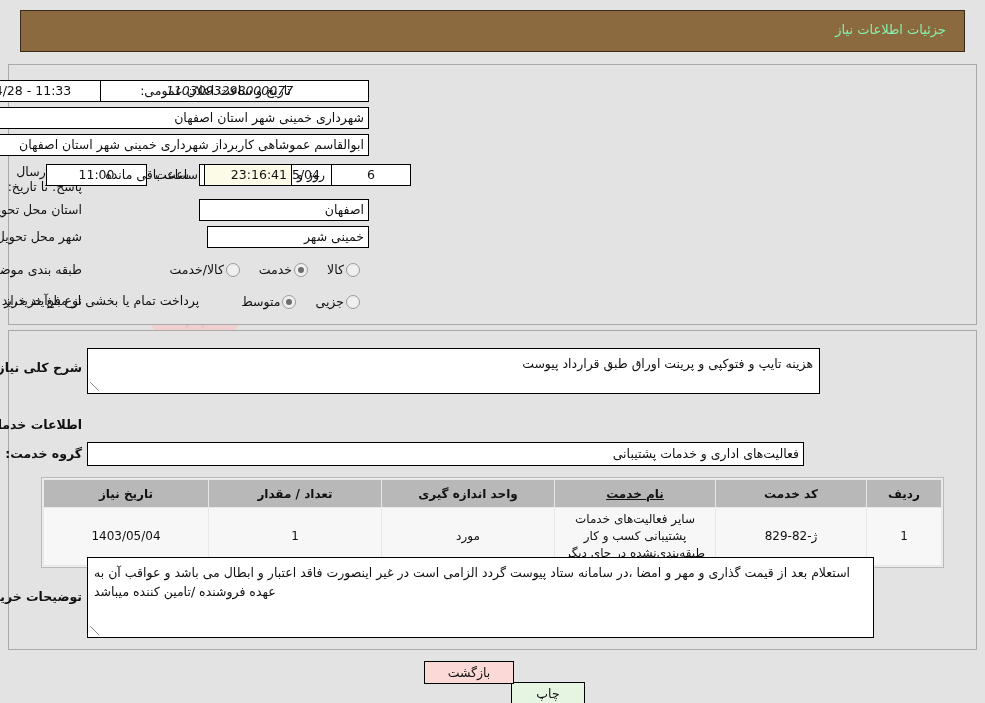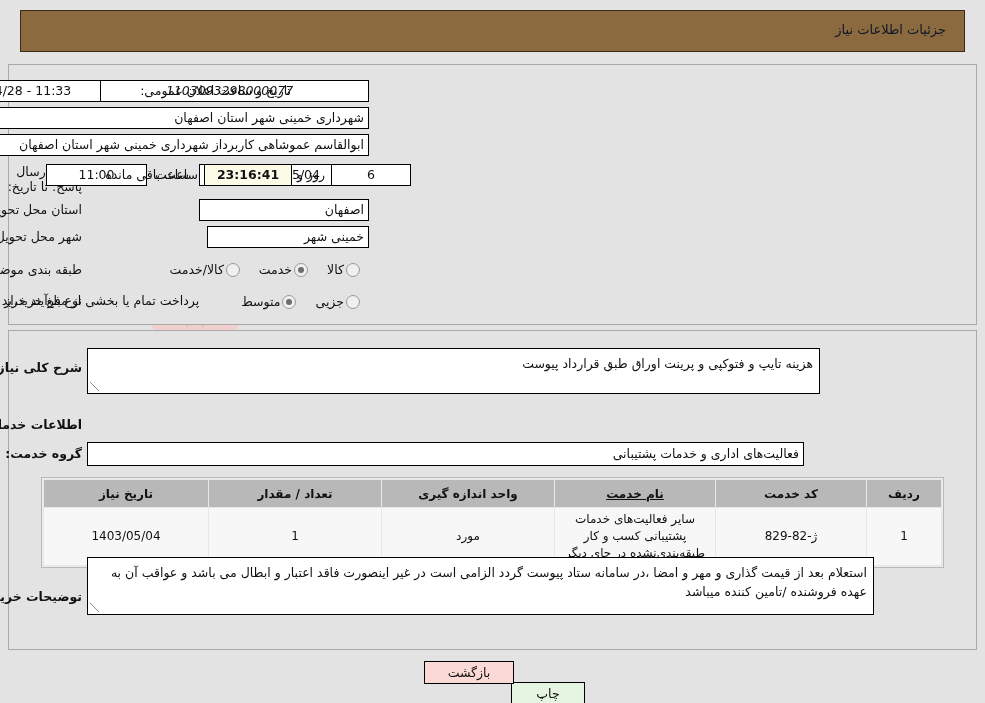--- a/index.html
+++ b/index.html
@@ -50,21 +50,21 @@
     height: 42px;
     background: #8c6a3f;
     border: 1px solid #3a2b18;
     box-sizing: border-box;
     z-index: 2;
   }
   .header-title {
     position: absolute;
     right: 18px;
     top: 11px;
-    color: #0f172a;
+    color: #86efac;
     font-size: 13px;
     white-space: nowrap;
   }
 
   
   .panel {
     position: absolute;
     background: #e3e3e3;
     border: 1px solid #a9a9a9;
     box-sizing: border-box;
@@ -92,21 +92,21 @@
     color: #111;
     padding: 0 4px;
     line-height: 20px;
     height: 22px;
     overflow: hidden;
     white-space: nowrap;
     z-index: 3;
   }
   .fld.center { text-align: center; }
   .fld.rightal { text-align: right; }
-  .fld.timer { background: #fbfbe8; text-align: center; font-weight: bold; }
+  .fld.timer { background: #fbfbe8; text-align: right; }
 
   
   .radio-grp { position: absolute; z-index: 3; white-space: nowrap; }
   .radio-item {
     display: inline-block;
     vertical-align: middle;
     margin-left: 14px;
     white-space: nowrap;
   }
   .radio-dot {
@@ -313,18 +313,18 @@
           <td>سایر فعالیت‌های خدمات پشتیبانی کسب و کار طبقه‌بندی‌نشده در جای دیگر</td>
           <td>مورد</td>
           <td>1</td>
           <td class="ltr">1403/05/04</td>
         </tr>
       </tbody>
     </table>
   </div>
 
   <div class="lbl lbl-b" style="right:903px; top:589px;">توضیحات خریدار:</div>
-  <div class="ta" style="right:111px; top:557px; width:787px; height:58px; text-align:right;">استعلام بعد از قیمت گذاری و مهر و امضا ،در سامانه ستاد پیوست گردد الزامی است در غیر اینصورت فاقد اعتبار و ابطال می باشد و عواقب آن به عهده فروشنده /تامین کننده میباشد</div>
+  <div class="ta" style="right:111px; top:557px; width:787px; height:81px; text-align:left;">استعلام بعد از قیمت گذاری و مهر و امضا ،در سامانه ستاد پیوست گردد الزامی است در غیر اینصورت فاقد اعتبار و ابطال می باشد و عواقب آن به عهده فروشنده /تامین کننده میباشد</div>
 
   <div class="btn btn-print">چاپ</div>
   <div class="btn btn-back">بازگشت</div>
 
 </div>
 
 </body></html>

